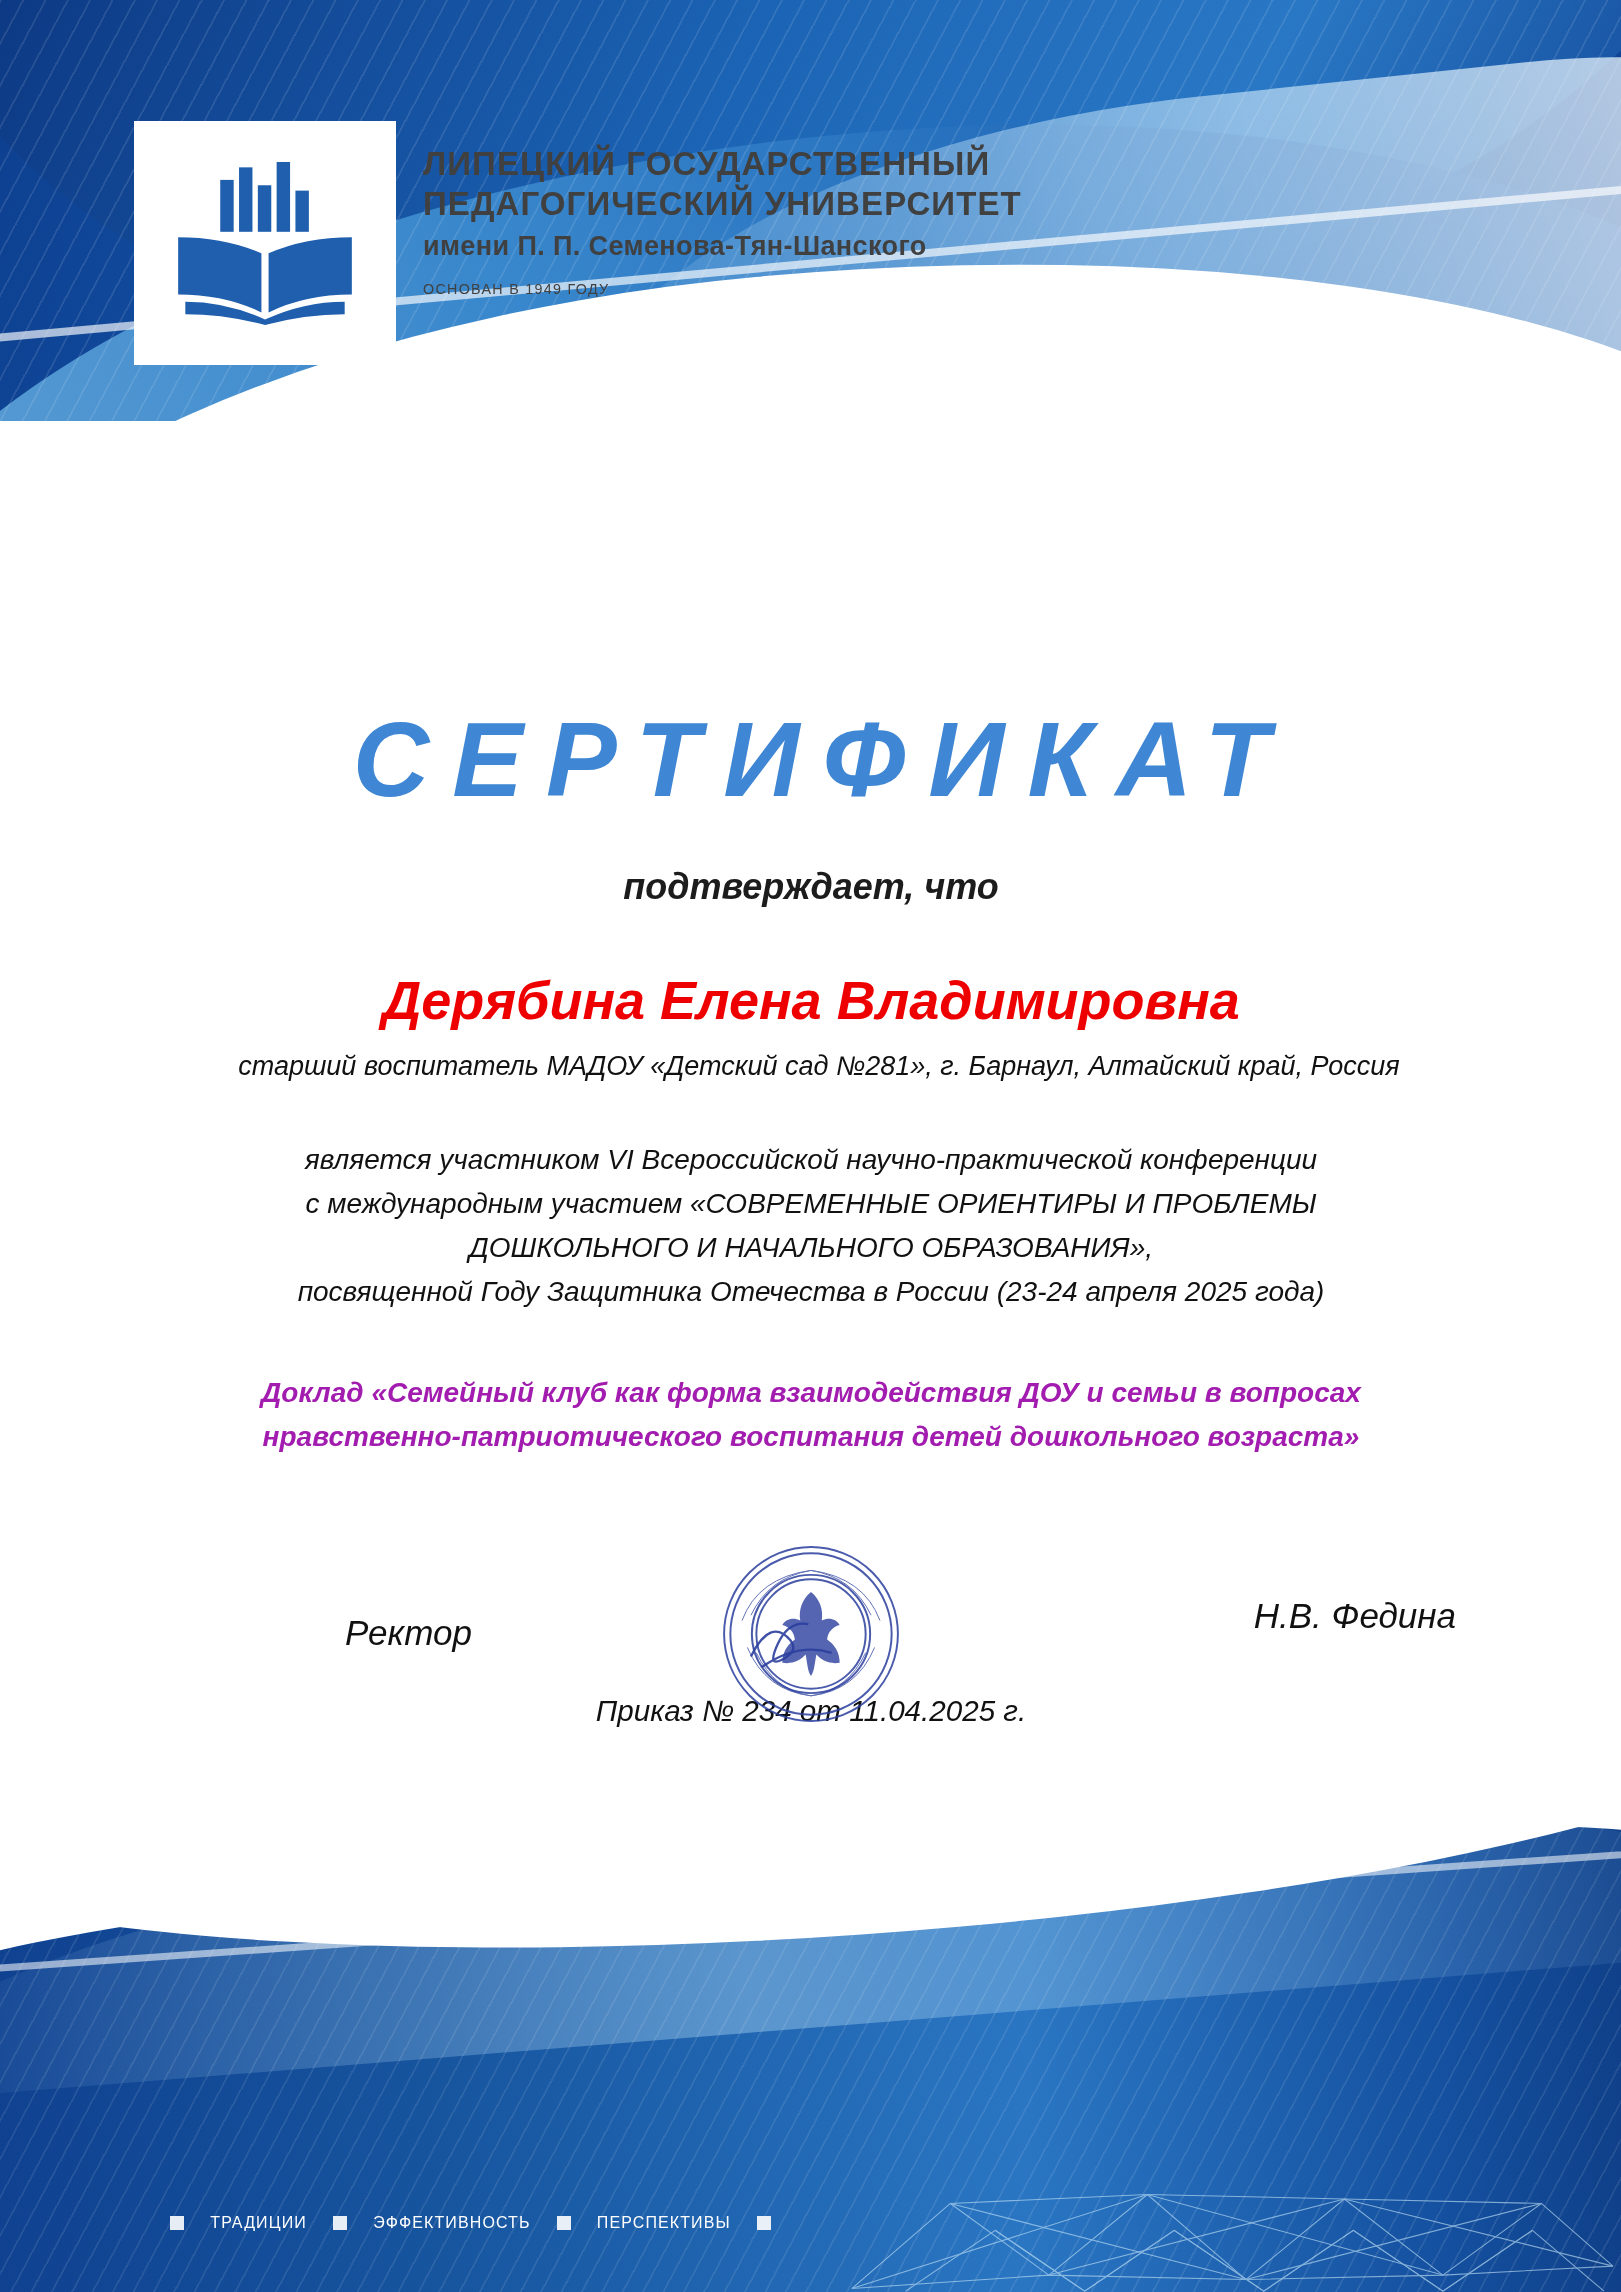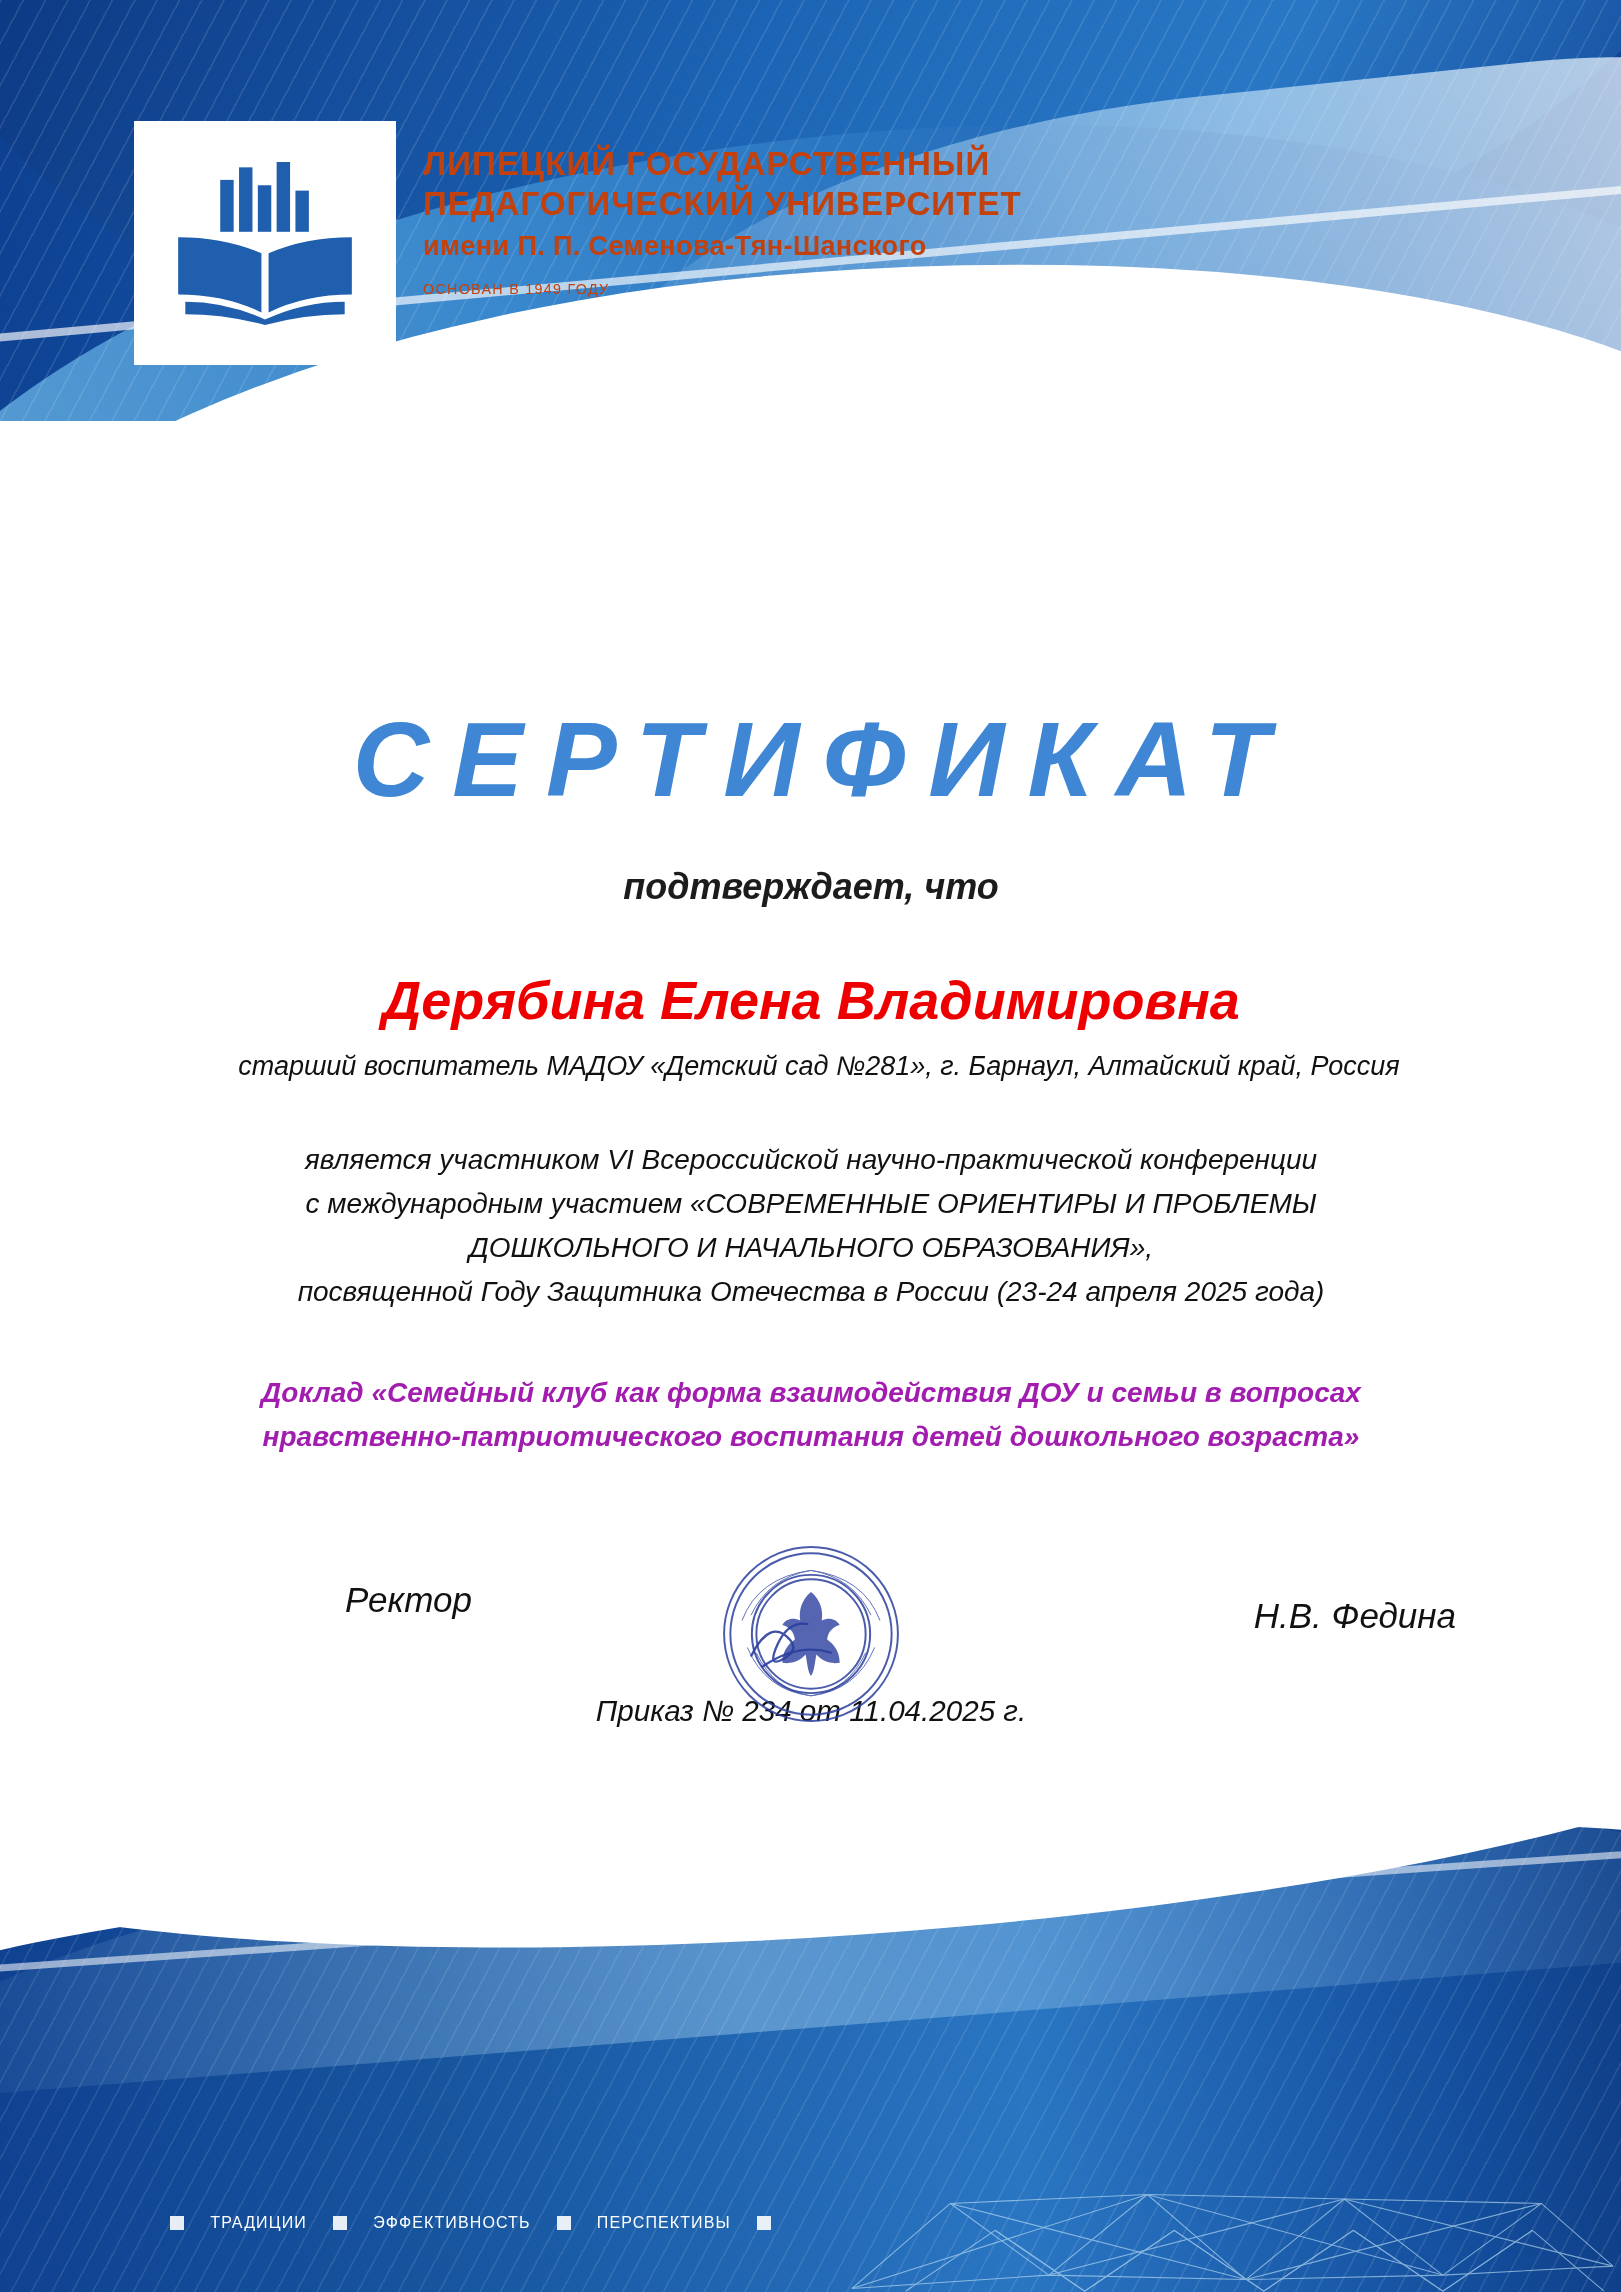--- a/index.html
+++ b/index.html
@@ -94,21 +94,21 @@
     height: 244px;
     background: #ffffff;
     display: flex;
     align-items: center;
     justify-content: center;
     flex: none;
   }
   .logo-text {
     margin-left: 27px;
     padding-top: 23px;
-    color: #c2410c;
+    color: #404040;
   }
   .logo-line1, .logo-line2 {
     font-size: 33px;
     font-weight: bold;
     letter-spacing: 1.1px;
     line-height: 1.22;
     white-space: nowrap;
   }
   .logo-line3 {
     font-size: 27px;
@@ -176,21 +176,21 @@
   }
 
   
   .sign-row {
     position: relative;
     margin-top: 81px;
     height: 161px;
   }
   .rector-label {
     position: absolute;
-    left: 345px; top: 40px;
+    left: 345px; top: 73px;
     font-size: 35px;
     color: #111111;
   }
   .rector-name {
     position: absolute;
     right: 166px; top: 56px;
     font-size: 35px;
     color: #111111;
   }
   .stamp {

